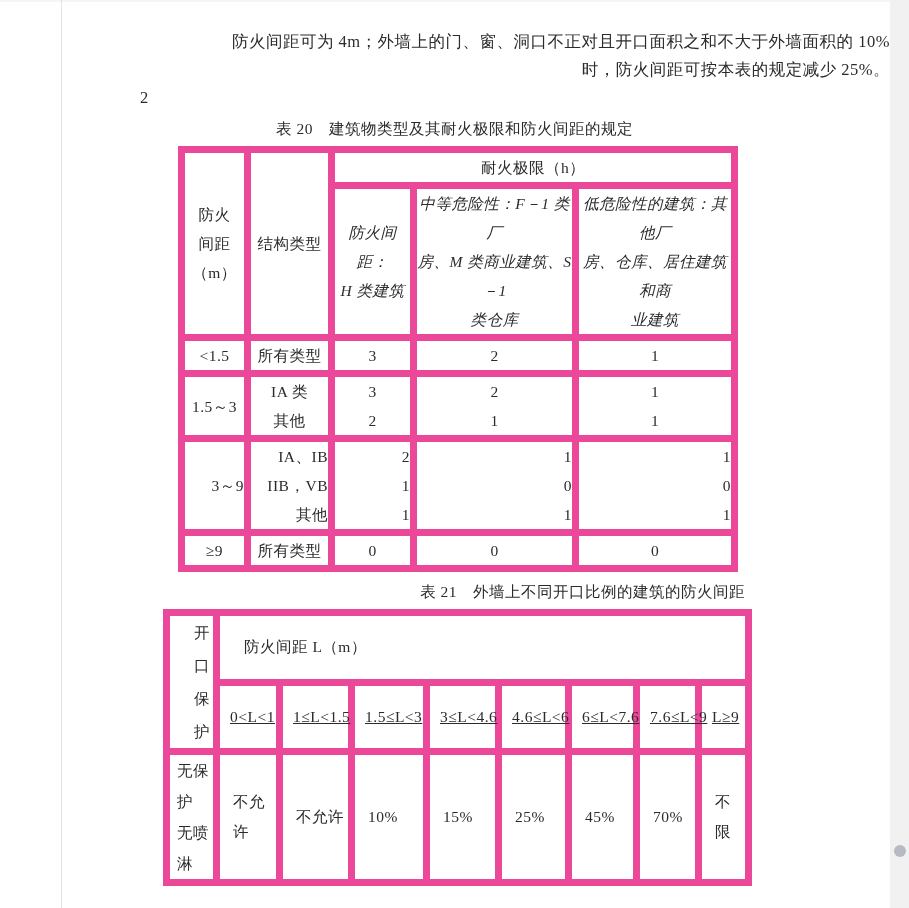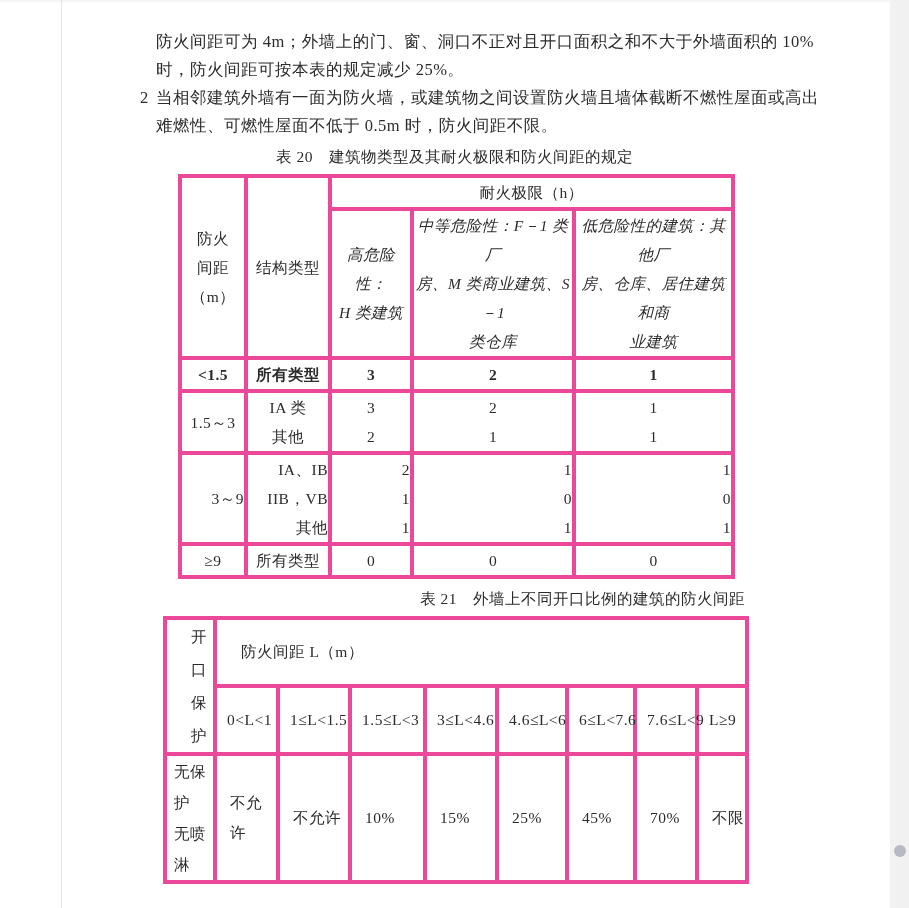--- a/index.html
+++ b/index.html
@@ -31,72 +31,70 @@
     width: 12px; height: 12px;
     border-radius: 50%;
     background: #b7bac2;
   }
   .doc {
     position: absolute; left: 0; top: 0;
     width: 890px; padding-top: 28px;
     font-size: 16.5px; line-height: 28px;
     letter-spacing: 0.5px;
   }
-  .pre { white-space: pre; }
+  .pre { white-space: pre; text-align: right; }
   .clause-cont { margin-left: 156px; }
   .clause-item { margin-left: 140px; display: flex; }
   .clause-num { width: 16px; flex: 0 0 16px; }
   .expl-heading { margin-left: 128px; font-weight: bold; }
   .para { margin-left: 128px; }
   .tbl-caption20 { margin: 4px 0 4px 178px; width: 553px; text-align: center; font-size: 15.5px; height: 26px; line-height: 26px; letter-spacing: 0.5px; }
   .tbl-caption21 { margin: 7px 0 4px 163px; width: 582px; text-align: right; font-size: 15.5px; height: 26px; line-height: 26px; letter-spacing: 0.5px; }
   table {
     border-collapse: collapse;
     table-layout: fixed;
     font-size: 15.5px;
   }
   #t20 { margin-left: 178px; width: 553px; border: 2px solid #464646; }
   #t21 { margin-left: 163px; width: 582px; border: 2px solid #464646; }
   td {
-    border: 4px solid #ec4899;
+    border: 7px solid #ec4899;
     vertical-align: middle;
     white-space: pre-line;
   }
   #t20 td { text-align: center; line-height: 29px; }
   #t20 .h-group { height: 27px; }
   #t20 .h-sub td { height: 87px; font-style: italic; }
-  #t20 .r-a td { height: 29px; font-weight: bold; }
+  #t20 .r-a td { height: 29px; }
   #t20 .r-b td { height: 58px; }
   #t20 .r-c td { height: 86px; text-align: right; }
   #t20 .r-d td { height: 26px; }
   #t21 td { text-align: left; line-height: 30px; }
   #t21 .h1 td { height: 26px; padding-left: 24px; }
-  #t21 .h2 td { height: 31px; padding-left: 10px; }
+  #t21 .h2 td { height: 31px; padding-left: 10px; text-decoration: underline; }
   #t21 .protect-cell { padding-left: 7px; line-height: 33px; }
   #t21 .body td { padding-left: 13px; }
   #t21 .body .row-label { padding-left: 7px; line-height: 31px; }
   #t21 .b1 td { height: 55px; }
 </style>
 </head>
 <body>
 
 <div class="page-top-line"></div>
 <div class="page-left-line"></div>
 <div class="scroll-strip"></div>
 <div class="scroll-thumb"></div>
 
 <div class="doc">
 
   <div class="clause-cont pre">防火间距可为 4m；外墙上的门、窗、洞口不正对且开口面积之和不大于外墙面积的 10%
 时，防火间距可按本表的规定减少 25%。</div>
 
   <div class="clause-item">
     <span class="clause-num">2</span>
-    <div class="pre">当相邻建筑外墙有一面为防火墙，或建筑物之间设置防火墙且墙体截断不燃性屋面或高出
-难燃性、可燃性屋面不低于 0.5m 时，防火间距不限。</div>
   </div>
 
 
 
   <div class="tbl-caption20">表 20　建筑物类型及其耐火极限和防火间距的规定</div>
 
   <table id="t20">
     <colgroup>
       <col style="width:66px">
         <col style="width:84px">
@@ -106,21 +104,21 @@
     </colgroup>
     <tbody>
         <tr>
       <td rowspan="2">防火
 间距
 （m）</td>
       <td rowspan="2">结构类型</td>
       <td colspan="3" class="h-group">耐火极限（h）</td>
     </tr>
     <tr class="h-sub">
-      <td>高危险性：
+      <td>防火间距：
 H 类建筑</td>
       <td>中等危险性：F－1 类厂
 房、M 类商业建筑、S－1
 类仓库</td>
       <td>低危险性的建筑：其他厂
 房、仓库、居住建筑和商
 业建筑</td>
     </tr>
     <tr class="r-a">
       <td>&lt;1.5</td>

